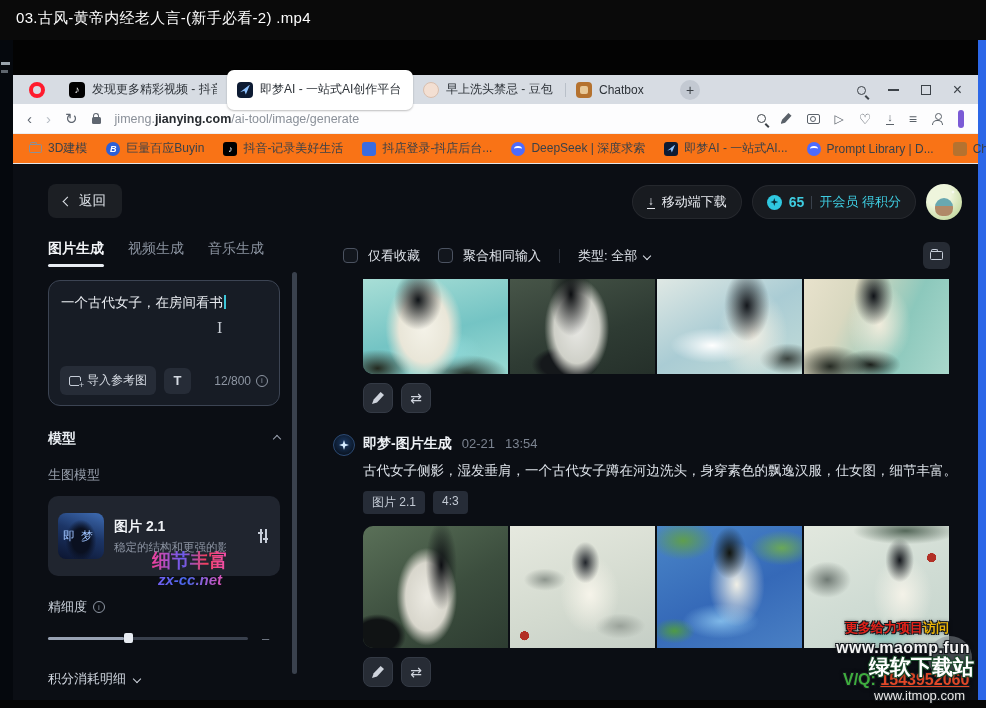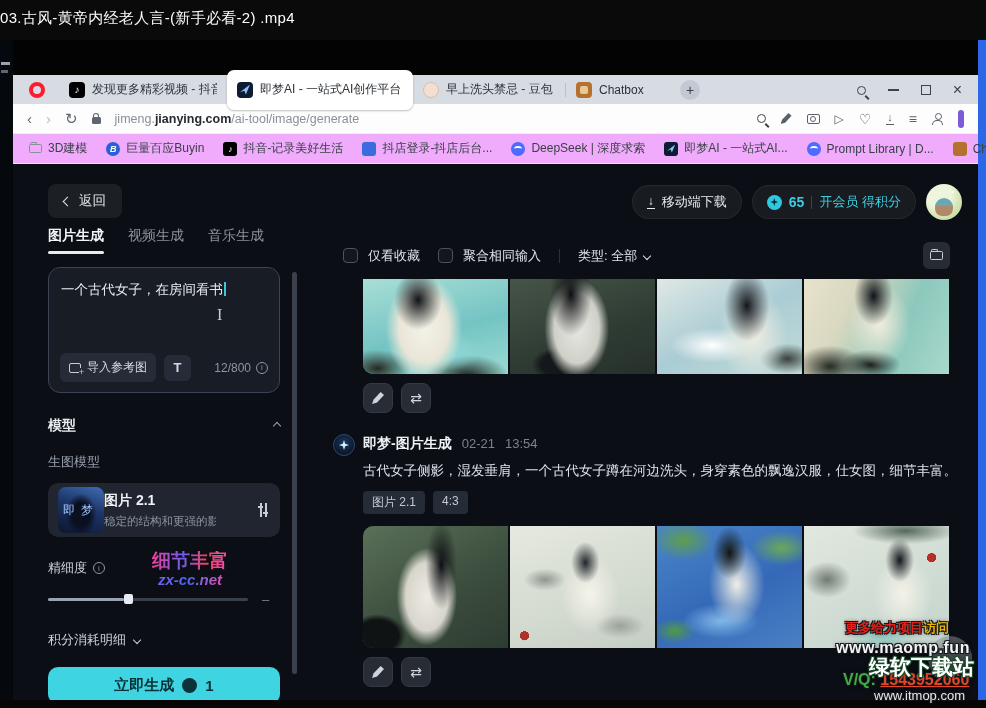--- a/index.html
+++ b/index.html
@@ -1,21 +1,21 @@
 <!DOCTYPE html>
 <html><head>
 <meta charset="utf-8">
 <style>
   * { margin:0; padding:0; box-sizing:border-box; }
   body { background:#000; font-family:"Liberation Sans", sans-serif; }
   .stage { position:relative; width:986px; height:708px; background:#030303; overflow:hidden; }
 
   
   .player-titlebar { position:absolute; left:0; top:0; width:100%; height:40px; background:#0a0a0a; }
-  .player-title { position:absolute; left:0; top:9px; font-size:15px; color:#fdfdfd; letter-spacing:.3px; }
+  .player-title { position:absolute; left:16px; top:9px; font-size:15px; color:#fdfdfd; letter-spacing:.3px; }
 
   
   .desktop-left { position:absolute; left:0; top:40px; width:13px; height:668px; background:#05080d; }
   .desktop-left .frag { position:absolute; display:block; background:#9aa4ad; }
   .desktop-left .f1 { left:1px; top:22px; width:9px; height:3px; }
   .desktop-left .f2 { left:1px; top:30px; width:7px; height:3px; opacity:.6; }
   .blue-strip { position:absolute; right:0; top:40px; width:8px; height:668px; background:#2c67e8; }
   .player-bottom { position:absolute; left:0; bottom:0; width:100%; height:8px; background:#060606; }
 
   
@@ -55,21 +55,21 @@
   .pencil { width:11px; height:11px; background:#5a6169; clip-path:polygon(0 100%,14% 62%,72% 0,100% 26%,42% 88%); display:inline-block; }
   .cam { width:13px; height:10px; border:1.3px solid #5a6169; border-radius:2px; position:relative; display:inline-block; }
   .cam::before { content:""; position:absolute; inset:0; margin:auto; width:4px; height:4px; border:1.2px solid #5a6169; border-radius:50%; }
   .dl-ic { border-bottom:1.6px solid currentColor; padding:0 1px 1px; font-size:11px; line-height:1; }
   .person { width:11px; height:11px; position:relative; display:inline-block; }
   .person::before { content:""; position:absolute; left:3px; top:0; width:5px; height:5px; border:1.3px solid #5a6169; border-radius:50%; }
   .person::after { content:""; position:absolute; left:0; bottom:-1px; width:9px; height:4px; border:1.3px solid #5a6169; border-bottom:none; border-radius:5px 5px 0 0; }
   .purple-pill { width:6px; height:18px; border-radius:3px; background:#7b5bd6; }
 
   
-  .bookmarks { height:30px; background:#f0abfc; border-bottom:1px solid #e4e7ec; display:flex; align-items:center; gap:19px; padding:0 16px; }
+  .bookmarks { height:30px; background:#f97316; border-bottom:1px solid #e4e7ec; display:flex; align-items:center; gap:19px; padding:0 16px; }
   .bm { display:flex; align-items:center; gap:6px; white-space:nowrap; }
   .bm-label { font-size:12px; color:#3b4148; }
   .bmi { width:14px; height:14px; border-radius:3px; display:flex; align-items:center; justify-content:center; font-size:9px; flex:none; }
   .folder { width:13px; height:9px; border:1.3px solid #8a9099; border-radius:1.5px; position:relative; }
   .folder::before { content:""; position:absolute; top:-3.5px; left:0; width:5px; height:2px; border:1.3px solid #8a9099; border-bottom:none; border-radius:2px 2px 0 0; }
   .bmi-buyin { background:#2b5fd9; border-radius:50%; color:#fff; font-weight:bold; }
   .bmi-douyin { background:#000; color:#fff; }
   .bmi-doudian { background:#3a6ce0; }
   .bmi-ds { background:#4d6bfe; border-radius:50%; position:relative; }
   .bmi-ds::after { content:""; position:absolute; left:3px; top:4px; width:8px; height:4px; border-top:2px solid #fff; border-radius:50%; }
@@ -94,39 +94,39 @@
   .avatar::before { content:""; position:absolute; left:9px; top:14px; width:18px; height:18px; border-radius:50% 50% 40% 40%; background:linear-gradient(#69a8b0 0 45%, #b08968 45%); }
   .avatar::after { content:""; position:absolute; right:7px; top:6px; width:4px; height:4px; background:#fff; clip-path:polygon(50% 0,62% 38%,100% 50%,62% 62%,50% 100%,38% 62%,0 50%,38% 38%); }
 
   .page-body { display:flex; padding-left:35px; }
   .chev { display:inline-block; width:6px; height:6px; border-right:1.6px solid currentColor; border-bottom:1.6px solid currentColor; transform:rotate(45deg); }
   .chev.up { transform:rotate(225deg); }
   .chev.left { transform:rotate(135deg); width:7px; height:7px; }
 
   
   .sidebar { width:232px; flex:none; }
-  .gen-tabs { display:flex; gap:24px; margin-top:1px; }
+  .gen-tabs { display:flex; gap:24px; margin-top:14px; }
   .gen-tab { font-size:14px; color:#8b93a0; padding-bottom:9px; position:relative; }
   .gen-tab.active { color:#f2f4f7; font-weight:bold; }
   .gen-tab.active::after { content:""; position:absolute; left:0; right:0; bottom:0; height:3px; border-radius:2px; background:#e8ecf2; }
   .prompt-box { margin-top:13px; height:126px; background:#171c25; border:1px solid #3c4453; border-radius:12px; padding:12px; position:relative; }
   .prompt-text { font-size:13.5px; color:#e8ebf0; line-height:1.45; }
   .caret { display:inline-block; width:2px; height:14px; background:#3ec5d8; vertical-align:-2px; margin-left:1px; }
   .ibeam { position:absolute; left:168px; top:38px; font-family:"Liberation Serif", serif; font-size:16px; color:#c9ced6; }
   .prompt-foot { position:absolute; left:11px; right:11px; bottom:10px; display:flex; align-items:center; gap:8px;margin-top:20px; }
   .ref-btn { display:flex; align-items:center; gap:6px; background:#262c37; border-radius:6px; padding:6px 9px; font-size:12px; color:#d5dae2; }
   .img-ico { width:12px; height:10px; border:1.2px solid #c6cdd8; border-radius:2px; position:relative; }
   .img-ico::after { content:"+"; position:absolute; right:-4px; bottom:-5px; font-size:9px; color:#c6cdd8; background:#262c37; line-height:1; }
   .t-btn { background:#262c37; border-radius:6px; width:27px; height:26px; display:flex; align-items:center; justify-content:center; color:#d5dae2; font-size:13px; font-weight:bold; }
   .char-count { margin-left:auto; display:flex; align-items:center; gap:5px; font-size:12px; color:#8e96a3; }
   .info-i { width:12px; height:12px; border:1px solid #8e96a3; border-radius:50%; font-size:8px; display:inline-flex; align-items:center; justify-content:center; color:#8e96a3; font-style:normal; }
   .model-head { margin-top:24px; display:flex; align-items:center; justify-content:space-between; color:#e9edf2; }
   .model-title { font-size:14px; font-weight:bold; }
   .model-sub { margin-top:18px; font-size:13px; color:#98a0ad; }
-  .model-card { margin-top:12px; display:flex; align-items:center; background:#20252f; border-radius:10px; padding:4px 10px; }
+  .model-card { margin-top:12px; display:flex; align-items:center; gap:10px; background:#20252f; border-radius:10px; padding:17px 10px; }
   .thumb { width:46px; height:46px; border-radius:8px; flex:none; position:relative; overflow:hidden;
     background:radial-gradient(22px 30px at 50% 60%, #0a1020 0 40%, transparent 70%), linear-gradient(200deg,#3f6db4 0%, #1c3566 45%, #0c1530 100%); }
   .thumb span { position:absolute; left:0; right:0; top:15px; text-align:center; font-size:12px; color:#9fc4ff; letter-spacing:6px; }
   .m-name { font-size:14px; color:#eef1f5; font-weight:bold; }
   .m-desc { margin-top:4px; font-size:11.5px; color:#8a92a0; width:112px; overflow:hidden; white-space:nowrap; }
   .tune { position:relative; width:14px; height:14px; margin-left:auto; color:#c6cdd8; flex:none; }
   .tune::before { content:""; position:absolute; left:4px; top:0; bottom:0; width:1.5px; background:currentColor; box-shadow:5px 0 0 currentColor; }
   .tune::after { content:""; position:absolute; left:2px; top:3px; width:5px; height:1.5px; background:currentColor; box-shadow:5px 6px 0 currentColor; }
   .fine-row { margin-top:22px; display:flex; align-items:center; gap:6px; font-size:13px; color:#cbd2dc; }
   .slider-wrap { margin-top:15px; display:flex; align-items:center; gap:14px; }

